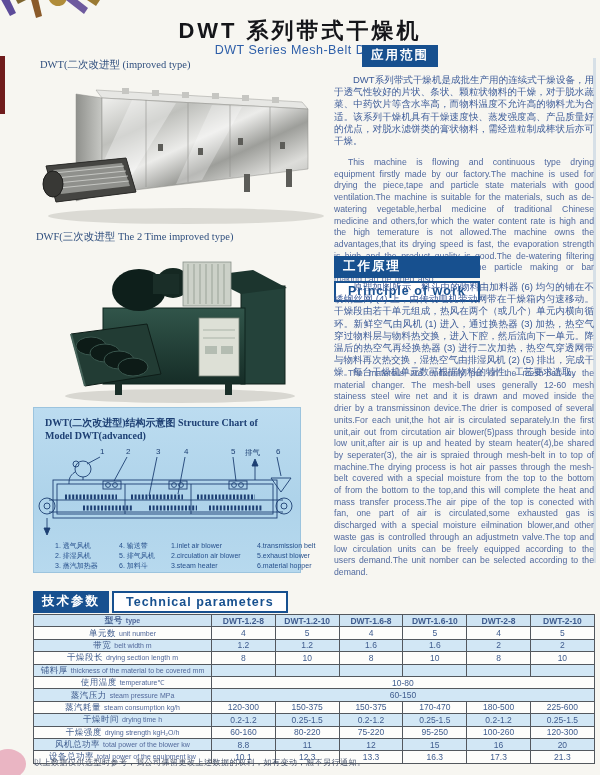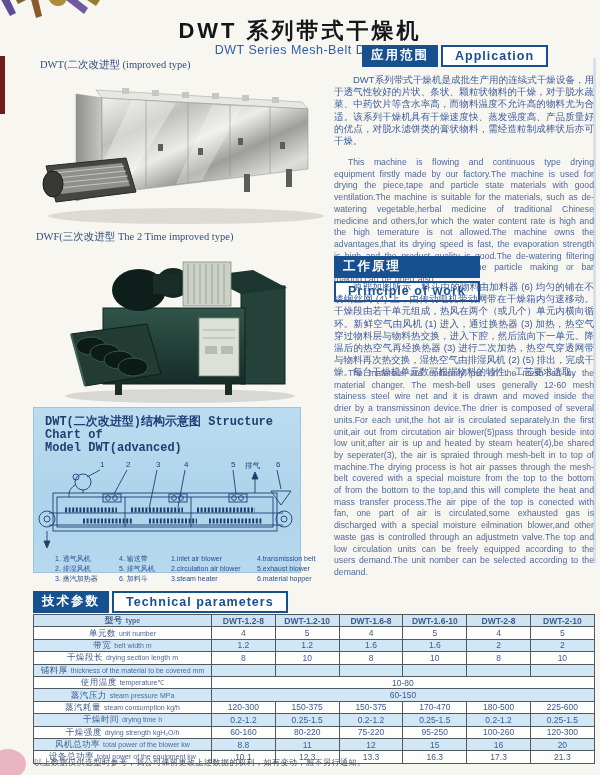--- a/index.html
+++ b/index.html
@@ -24,22 +24,22 @@
   .sec-head .zh{background:#17508f; color:#fff; padding:2px 9px 3px; letter-spacing:2px;}
   .sec-head .en{border:2px solid #17508f; color:#17508f; background:#ffffffe6;
     padding:1px 12px 2px; letter-spacing:1px; display:flex; align-items:center;}
   
   .caption{position:absolute; font-family:"Liberation Serif", serif;
     font-size:10.5px; color:#31507f; white-space:nowrap;}
   .photo{position:absolute;}
   .panel{position:absolute; left:33px; top:407px; width:268px; height:166px;
     background:linear-gradient(180deg,#bcdcf0 0%,#aed3ea 55%,#b7d9ee 100%);
     box-shadow:inset 0 0 0 1px #9cc4de;}
-  .panel-title{margin:9px 0 0 12px; font-family:Liberation Mono, monospace;
-    font-size:12px; font-weight:bold; color:#1d3f73; line-height:13px;}
+  .panel-title{margin:9px 0 0 12px; font-family:Liberation Serif, serif;
+    font-size:10px; font-weight:bold; color:#1d3f73; line-height:13px;}
   .panel svg{display:block; margin:2px 0 0 4px;}
   .legend{display:grid; grid-auto-flow:column; grid-template-rows:repeat(3,10px);
     grid-template-columns:64px 52px 86px 66px; margin:3px 0 0 22px;
     font-size:7px; color:#27508c; line-height:10px; white-space:nowrap;}
   
   .para-zh{position:absolute; left:334px; width:260px; font-size:9.5px;
     line-height:12.2px; color:#3b5a98; text-align:justify; text-indent:2em;}
   .para-en{position:absolute; left:334px; width:260px; font-size:8.7px;
     line-height:11.7px; color:#50699f; text-align:justify; text-indent:1.6em;
     word-spacing:1px;}
@@ -277,21 +277,20 @@
         <span>2.circulation air blower</span>
         <span>3.steam heater</span>
         <span>4.transmission belt</span>
         <span>5.exhaust blower</span>
         <span>6.material hopper</span>
       </div>
   </div>
 
   <div class="sec-head" style="left:334px; top:45px;margin-left:28px;">
     <span class="zh">应用范围</span>
-    <span class="en">Application</span>
   </div>
   <div class="para-zh" style="top:74px;">DWT系列带式干燥机是成批生产用的连续式干燥设备，用于透气性较好的片状、条状、颗粒状物料的干燥，对于脱水蔬菜、中药饮片等含水率高，而物料温度不允许高的物料尤为合适。该系列干燥机具有干燥速度快、蒸发强度高、产品质量好的优点，对脱水滤饼类的膏状物料，需经造粒制成棒状后亦可干燥。</div>
   <div class="para-en" style="top:157px;">This machine is flowing and continuous type drying equipment firstly made by our factory.The machine is used for drying the piece,tape and particle state materials with good ventilation.The machine is suitable for the materials, such as de-watering vegetable,herbal medicine of traditional Chinese medicine and others,for which the water content rate is high and the high temerature is not allowed.The machine owns the advantages,that its drying speed is fast, the evaporation strength is high and the product quality is good.The de-watering filtering cake state paste material,after the particle making or bar making,can be dried also.</div>
 
   <div class="sec-head" style="left:334px; top:256px;flex-direction:column;">
     <span class="zh">工作原理</span>
     <span class="en">Principle  of  work</span>
   </div>
   <div class="para-zh" style="top:281px;">原理如图所示，料斗中的物料由加料器 (6) 均匀的铺在不锈钢丝网 (4) 上，由传动电机带动网带在干燥箱内匀速移动。干燥段由若干单元组成，热风在两个（或几个）单元内横向循环。新鲜空气由风机 (1) 进入，通过换热器 (3) 加热，热空气穿过物料层与物料热交换，进入下腔，然后流向下一单元。降温后的热空气再经换热器 (3) 进行二次加热，热空气穿透网带与物料再次热交换，湿热空气由排湿风机 (2) (5) 排出，完成干燥。每台干燥机单元数可根据物料的特性、工艺要求选取。</div>
   <div class="para-en" style="top:368px;">The materials are uniformly put on the mesh-belt by the material changer. The mesh-bell uses generally 12-60 mesh stainess steel wire net and it is drawn and moved inside the drier by a transmissinon device.The drier is composed of several units.For each unit,the hot air is circulated separately.In the first unit,air out from circutation air blower(5)pass through beside into low unit,after air is up and heated by steam heater(4),be shared by seperater(3), the air is spraied through mesh-belt in to top of machine.The drying process is hot air passes through the mesh-belt covered with a special moisture from the top to the bottom of from the bottom to the top,and this will complete the heat and mass transfer process.The air pipe of the top is conected with fan, one part of air is circulated,some exhausted gas is discharged with a special moisture eilmination blower,and other waste gas is controlled through an adjustmetn valve.The top and low circulation units can be freely equipped according to the users demand.The unit nomber can be selected according to the demand.</div>

